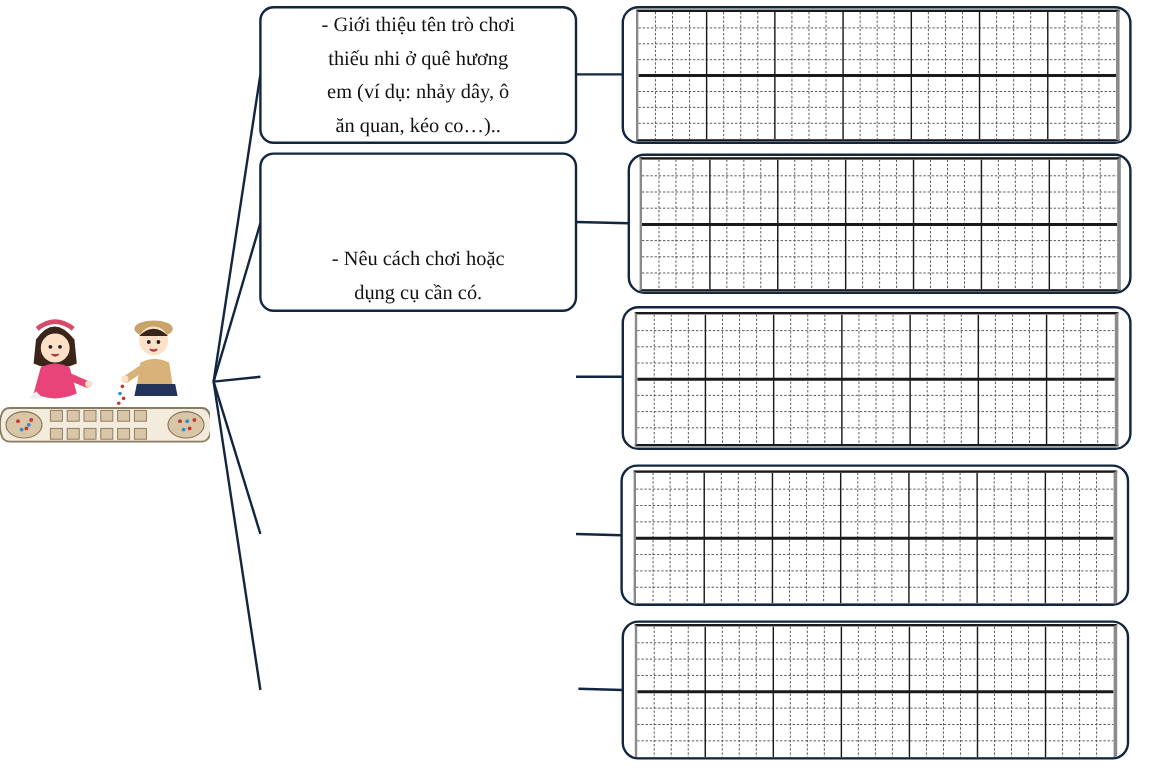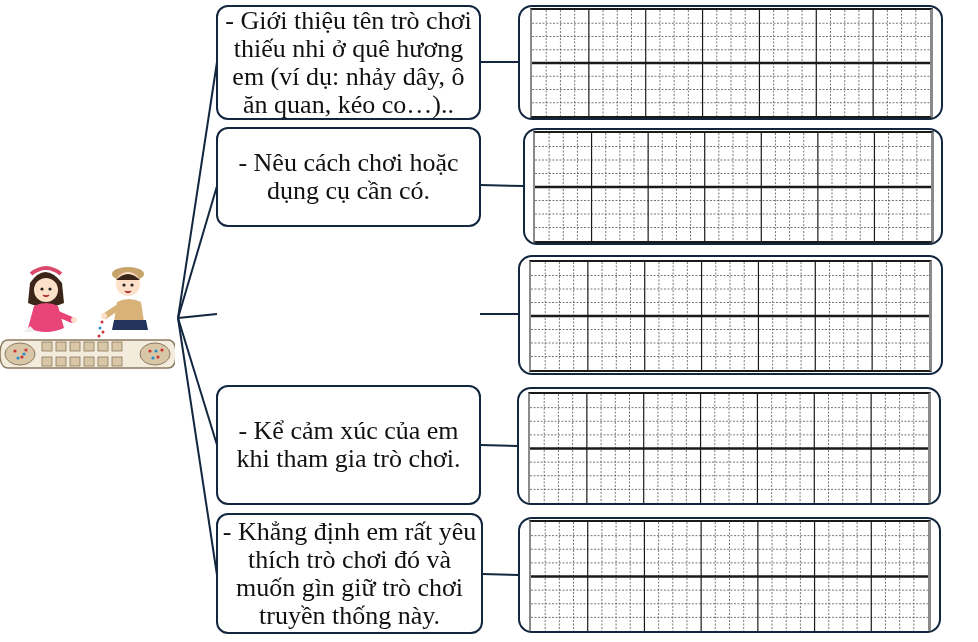--- a/index.html
+++ b/index.html
@@ -31,21 +31,21 @@
       border: 2px solid #12263f;
       border-radius: 12px;
       background: #ffffff;
       display: flex;
       align-items: center;
       justify-content: center;
       text-align: center;
       padding: 0 4px;
     }
     .prompt-text {
-      font-size: 26px;
+      font-size: 17px;
       line-height: 28px;
       color: #111111;
       white-space: pre-line;
     }
     .grid-box {
       position: absolute;
       box-sizing: border-box;
       border: 2px solid #12263f;
       border-radius: 14px;
       background: #ffffff;
@@ -158,33 +158,23 @@
       </g>
     </g>
   </svg>
 
   <div class="prompt-box" style="left:216px; top:5px; width:265px; height:115px;">
     <span class="prompt-text">- Giới thiệu tên trò chơi
 thiếu nhi ở quê hương
 em (ví dụ: nhảy dây, ô
 ăn quan, kéo co…)..</span>
   </div>
-  <div class="prompt-box" style="left:216px; top:127px; width:265px; height:100px;">
+  <div class="prompt-box" style="left:216px; top:127px; width:265px; height:133px;align-items:flex-end;">
     <span class="prompt-text">- Nêu cách chơi hoặc
 dụng cụ cần có.</span>
-  </div>
-  <div class="prompt-box" style="left:216px; top:385px; width:265px; height:120px;">
-    <span class="prompt-text">- Kể cảm xúc của em
-khi tham gia trò chơi.</span>
-  </div>
-  <div class="prompt-box" style="left:216px; top:513px; width:267px; height:121px;">
-    <span class="prompt-text">- Khẳng định em rất yêu
-thích trò chơi đó và
-muốn gìn giữ trò chơi
-truyền thống này.</span>
   </div>
 
   <div class="grid-box" style="left:518px; top:5px; width:425px; height:115px;">
     <div class="grid-inner" style="left:10px; top:1px; width:403px; height:110px;">
         <svg viewBox="0 0 398 106" preserveAspectRatio="none">
           <line x1="0" y1="13.25" x2="398" y2="13.25" stroke="#555555" stroke-width="0.8" stroke-dasharray="2,1.5"></line>
           <line x1="0" y1="26.5" x2="398" y2="26.5" stroke="#555555" stroke-width="0.8" stroke-dasharray="2,1.5"></line>
           <line x1="0" y1="39.75" x2="398" y2="39.75" stroke="#555555" stroke-width="0.8" stroke-dasharray="2,1.5"></line>
           <line x1="0" y1="66.25" x2="398" y2="66.25" stroke="#555555" stroke-width="0.8" stroke-dasharray="2,1.5"></line>
           <line x1="0" y1="79.5" x2="398" y2="79.5" stroke="#555555" stroke-width="0.8" stroke-dasharray="2,1.5"></line>

